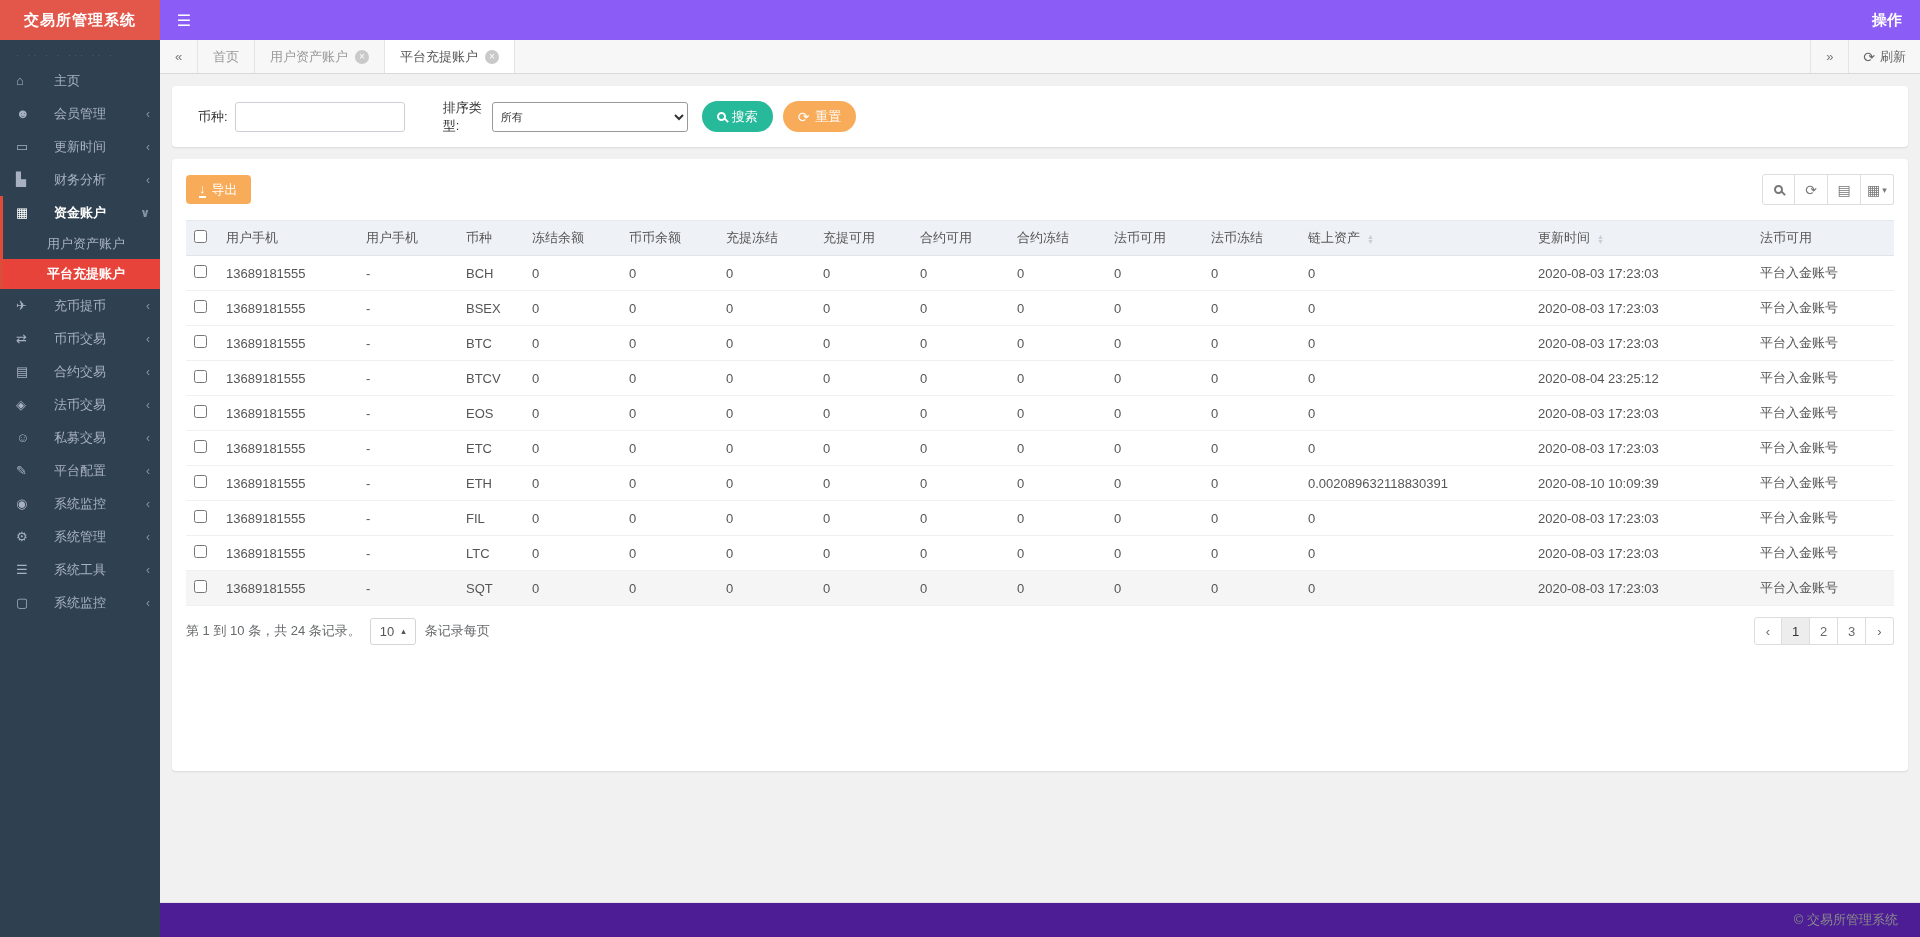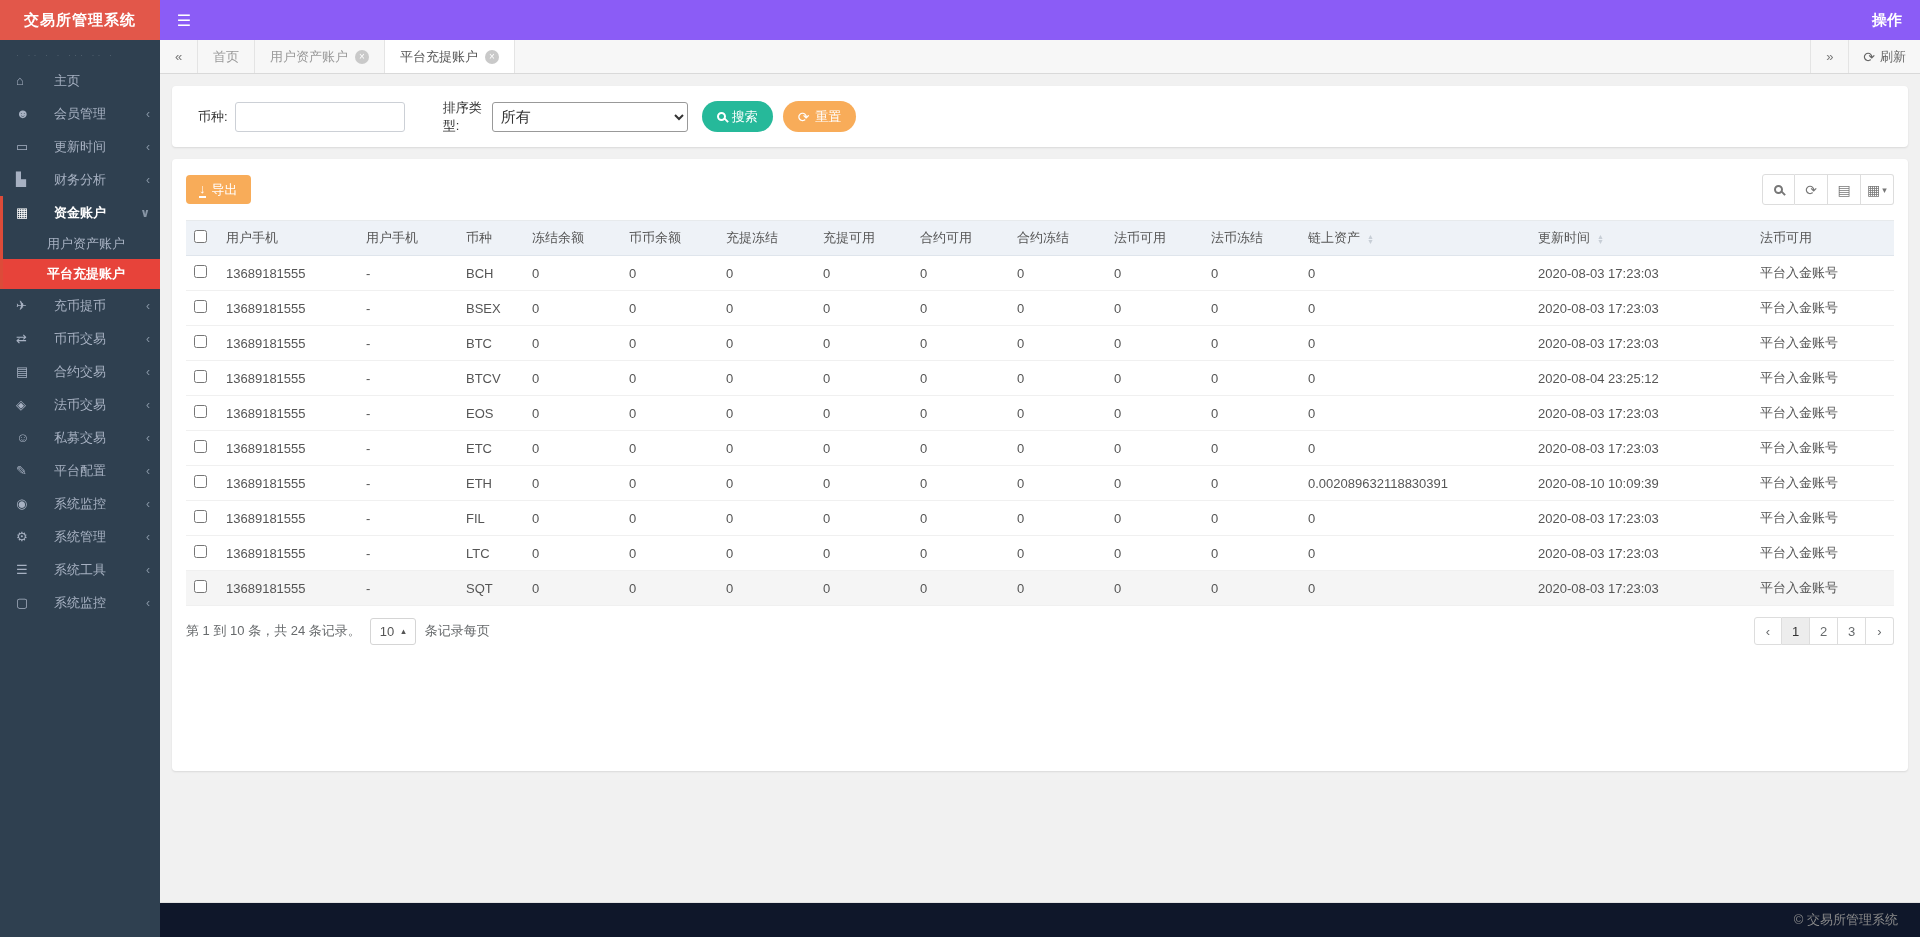--- a/index.html
+++ b/index.html
@@ -38,21 +38,21 @@
   .tab-refresh { display:flex; align-items:center; gap:5px; padding:0 14px; border-left:1px solid #e4e4e4; color:#666; font-size:13px; cursor:pointer; }
   .refresh-glyph { font-size:14px; }
   
   .content { flex:1; padding:12px; overflow:hidden; }
   .card { background:#fff; border-radius:4px; box-shadow:0 1px 2px rgba(0,0,0,.1); }
   .search-card { padding:13px 26px; display:flex; align-items:center; }
   .fgroup { display:flex; align-items:center; margin-right:38px; }
   .flabel { font-size:13px; color:#333; line-height:1.35; margin-right:7px; }
   .flabel.wrap { width:42px; }
   input.ftext { width:170px; height:30px; border:1px solid #ccd0d6; border-radius:3px; padding:0 8px; font-size:13px; color:#333; outline:none; }
-  select.fselect { width:196px; height:30px; border:1px solid #999; border-radius:3px; font-size:15px; padding:0 4px; background:#fff; color:#333; }
+  select.fselect { width:196px; height:30px; border:1px solid #999; border-radius:3px; font-size:11px; padding:0 4px; background:#fff; color:#333; }
   .btn { display:inline-flex; align-items:center; gap:6px; border:none; color:#fff; font-size:13px; cursor:pointer; }
   .btn-search { background:#26b99a; height:31px; padding:0 15px; border-radius:16px; margin-left:14px; }
   .btn-reset  { background:#f8ac59; height:31px; padding:0 15px; border-radius:16px; margin-left:10px; }
   .icon-search { width:9px; height:9px; border:2px solid currentColor; border-radius:50%; position:relative; display:inline-block; flex-shrink:0; }
   .icon-search::after { content:""; position:absolute; width:6px; height:2px; background:currentColor; transform:rotate(45deg); right:-5px; bottom:-2px; }
   .icon-refresh { font-size:14px; line-height:1; }
   .icon-download { font-size:13px; line-height:1; border-bottom:2px solid currentColor; padding-bottom:1px; }
   
   .table-card { margin-top:12px; padding:15px 14px 0; height:612px; }
   .table-toolbar { display:flex; align-items:center; }
@@ -74,21 +74,21 @@
   
   .pagination-row { display:flex; align-items:center; margin-top:11px; font-size:13px; color:#676a6c; }
   .page-size-btn { margin:0 9px; height:27px; border:1px solid #d5d5d5; background:#fff; border-radius:3px; padding:0 9px; display:inline-flex; align-items:center; gap:7px; font-size:13px; color:#555; cursor:pointer; }
   .caret-up { font-size:9px; color:#555; }
   .pager { margin-left:auto; display:flex; }
   .page-btn { min-width:28px; height:28px; border:1px solid #ddd; border-left-width:0; background:#fff; color:#676a6c; display:flex; align-items:center; justify-content:center; font-size:13px; cursor:pointer; padding:0 6px; }
   .page-btn:first-child { border-left-width:1px; border-radius:3px 0 0 3px; }
   .page-btn:last-child { border-radius:0 3px 3px 0; }
   .page-btn.active { background:#ededed; color:#333; }
   
-  .footer { height:35px; background:#0f172a; border-top:1px solid #e2e2e2; display:flex; align-items:center; justify-content:flex-end; padding:0 22px; font-size:13px; color:#8a8a8a; flex-shrink:0; }
+  .footer { height:35px; background:#4c1d95; border-top:1px solid #e2e2e2; display:flex; align-items:center; justify-content:flex-end; padding:0 22px; font-size:13px; color:#8a8a8a; flex-shrink:0; }
 </style>
 </head>
 <body>
 
 <div class="navbar">
   <div class="brand">交易所管理系统</div>
   <div class="hamburger">☰</div>
   <div class="nav-action">操作</div>
 </div>
 

